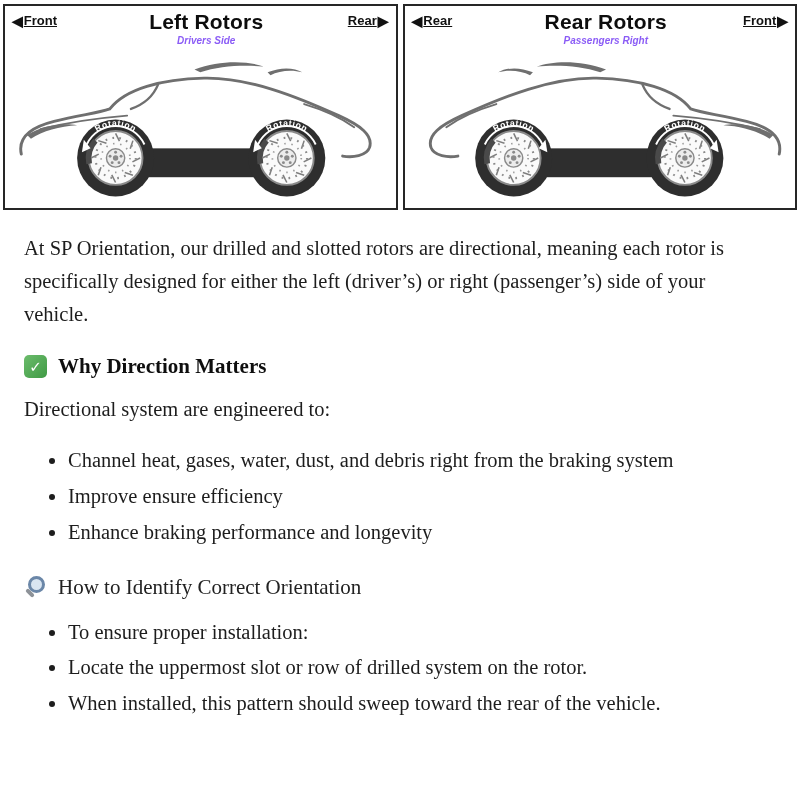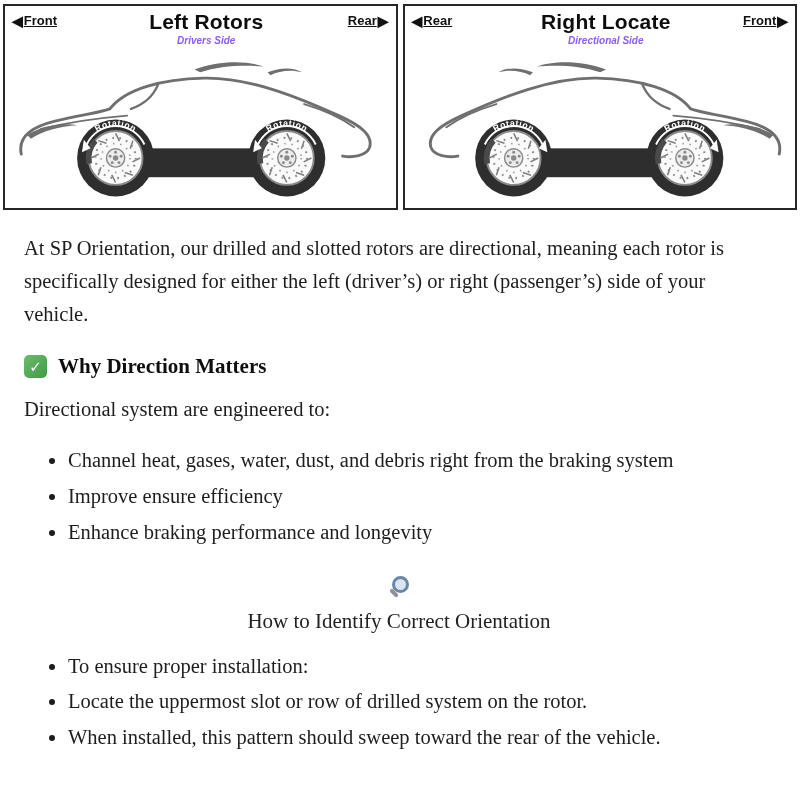--- a/index.html
+++ b/index.html
@@ -19,21 +19,21 @@
   .panel-subtitle{font-size:10px;font-weight:bold;font-style:italic;margin-top:1px;color:#8b5cf6;}
   .car{display:block;width:100%;height:152px;}
   .rotarc{fill:none;stroke:#fff;stroke-width:2;}
   .ahead{fill:#fff;stroke:none;}
   .rottext{font-family:"Liberation Sans",sans-serif;font-size:9px;font-weight:bold;fill:#fff;letter-spacing:.6px;text-anchor:middle;}
 
   
   .article{padding:14px 26px 0 24px;box-sizing:border-box;}
   .article p{font-size:20.5px;line-height:1.6;margin:8px 0 18px;max-width:728px;}
   .h-bold{display:flex;align-items:center;gap:11px;font-size:21px;font-weight:bold;margin:24px 0 14px;color:#0e0e0e;}
-  .h-reg{display:flex;align-items:center;gap:11px;font-size:21px;font-weight:400;margin:26px 0 16px;color:#222;flex-direction:column;}
+  .h-reg{display:flex;gap:11px;font-size:21px;font-weight:400;margin:26px 0 16px;color:#222;}
   .article ul{margin:8px 0 20px;padding-left:44px;}
   .article li{font-size:20.5px;line-height:1.6;max-width:652px;margin:3px 0;}
   .lead{margin-bottom:8px;}
 
   .check-icon{width:23px;height:23px;border-radius:5px;background:linear-gradient(135deg,#6cbc6c,#3f9a44);
     color:#fff;display:inline-flex;align-items:center;justify-content:center;flex:0 0 auto;
     font-family:"DejaVu Sans",sans-serif;font-size:15px;font-weight:bold;}
   .mag-icon{width:23px;height:23px;position:relative;display:inline-block;flex:0 0 auto;}
   .mag-icon::before{content:"";position:absolute;right:2px;top:1px;width:11px;height:11px;border:3px solid #6b87a8;border-radius:50%;background:#d9e5f1;}
   .mag-icon::after{content:"";position:absolute;left:1px;bottom:3px;width:10px;height:4px;background:#8d9298;border-radius:2px;transform:rotate(45deg);}
@@ -112,22 +112,22 @@
       </svg>
     </section>
 
     <section class="panel">
       <header class="panel-head">
         <span class="dir dir-left">
           <span class="arr">◀</span>
           <span class="dir-text">Rear</span>
         </span>
         <div class="panel-title-wrap">
-          <div class="panel-title">Right Locate</div>
-          <div class="panel-subtitle">Directional Side</div>
+          <div class="panel-title">Rear Rotors</div>
+          <div class="panel-subtitle">Passengers Right</div>
         </div>
         <span class="dir dir-right">
           <span class="dir-text">Front</span>
           <span class="arr">▶</span>
         </span>
       </header>
       <svg class="car" viewBox="0 0 384 158" xmlns="http://www.w3.org/2000/svg">
         <use href="#carbody" transform="translate(384,0) scale(-1,1)"></use>
         <use href="#rotor" x="102" y="106"></use>
         <use href="#rotor" x="280" y="106"></use>

